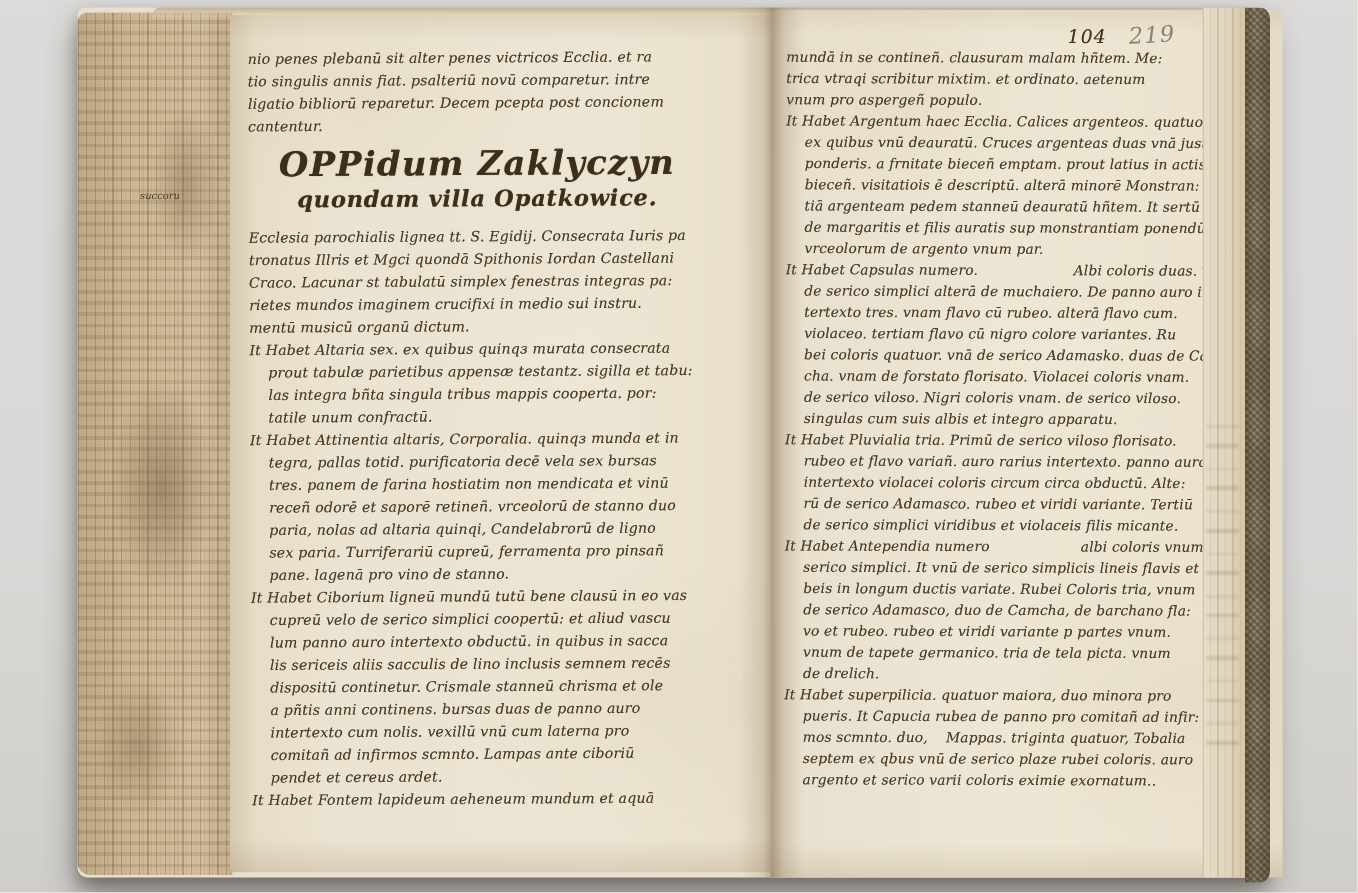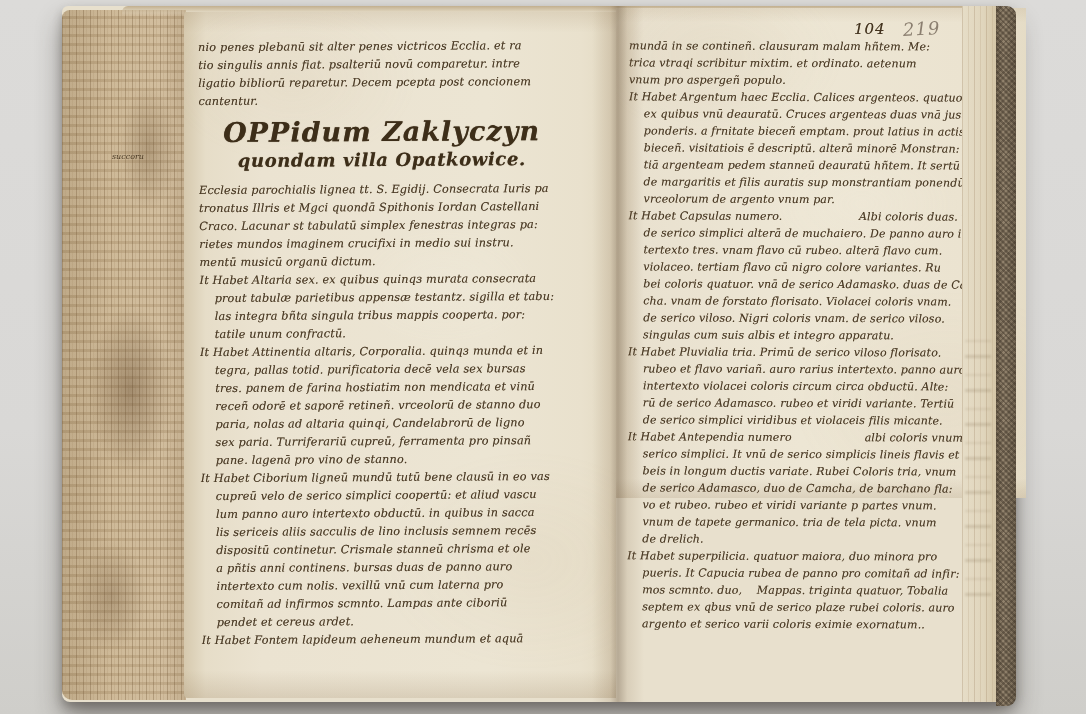--- a/index.html
+++ b/index.html
@@ -38,21 +38,21 @@
     color:#463622;
   }
   .page-left{
     left:122px; width:432px;
     border-radius:2px 0 0 4px;
     background:
       linear-gradient(to bottom, rgba(160,135,100,.18), transparent 3%, transparent 96%, rgba(150,125,92,.22)),
       linear-gradient(to right,#d6c9ae 0%,#e6ddc8 5%,#ebe3d1 18%,#ece5d3 70%,#e9e1cd 92%,#e3d9c2 100%);
   }
   .page-right{
-    left:554px; width:410px; top:2px; height:490px;
+    left:554px; width:410px; top:2px; height:694px;
     background:
       linear-gradient(to bottom, rgba(165,140,105,.15), transparent 3%, transparent 96%, rgba(150,125,92,.20)),
       linear-gradient(to right,#dbd0b9 0%,#e9e1cf 6%,#ede6d4 45%,#ebe3d0 85%,#e5dcc6 100%);
   }
   .gutter{
     position:absolute; left:530px; top:0; width:52px; height:696px;
     background:linear-gradient(to right, transparent 0%, rgba(125,98,65,.16) 35%, rgba(88,66,42,.34) 50%, rgba(125,98,65,.14) 68%, transparent 100%);
     pointer-events:none;
   }
   

